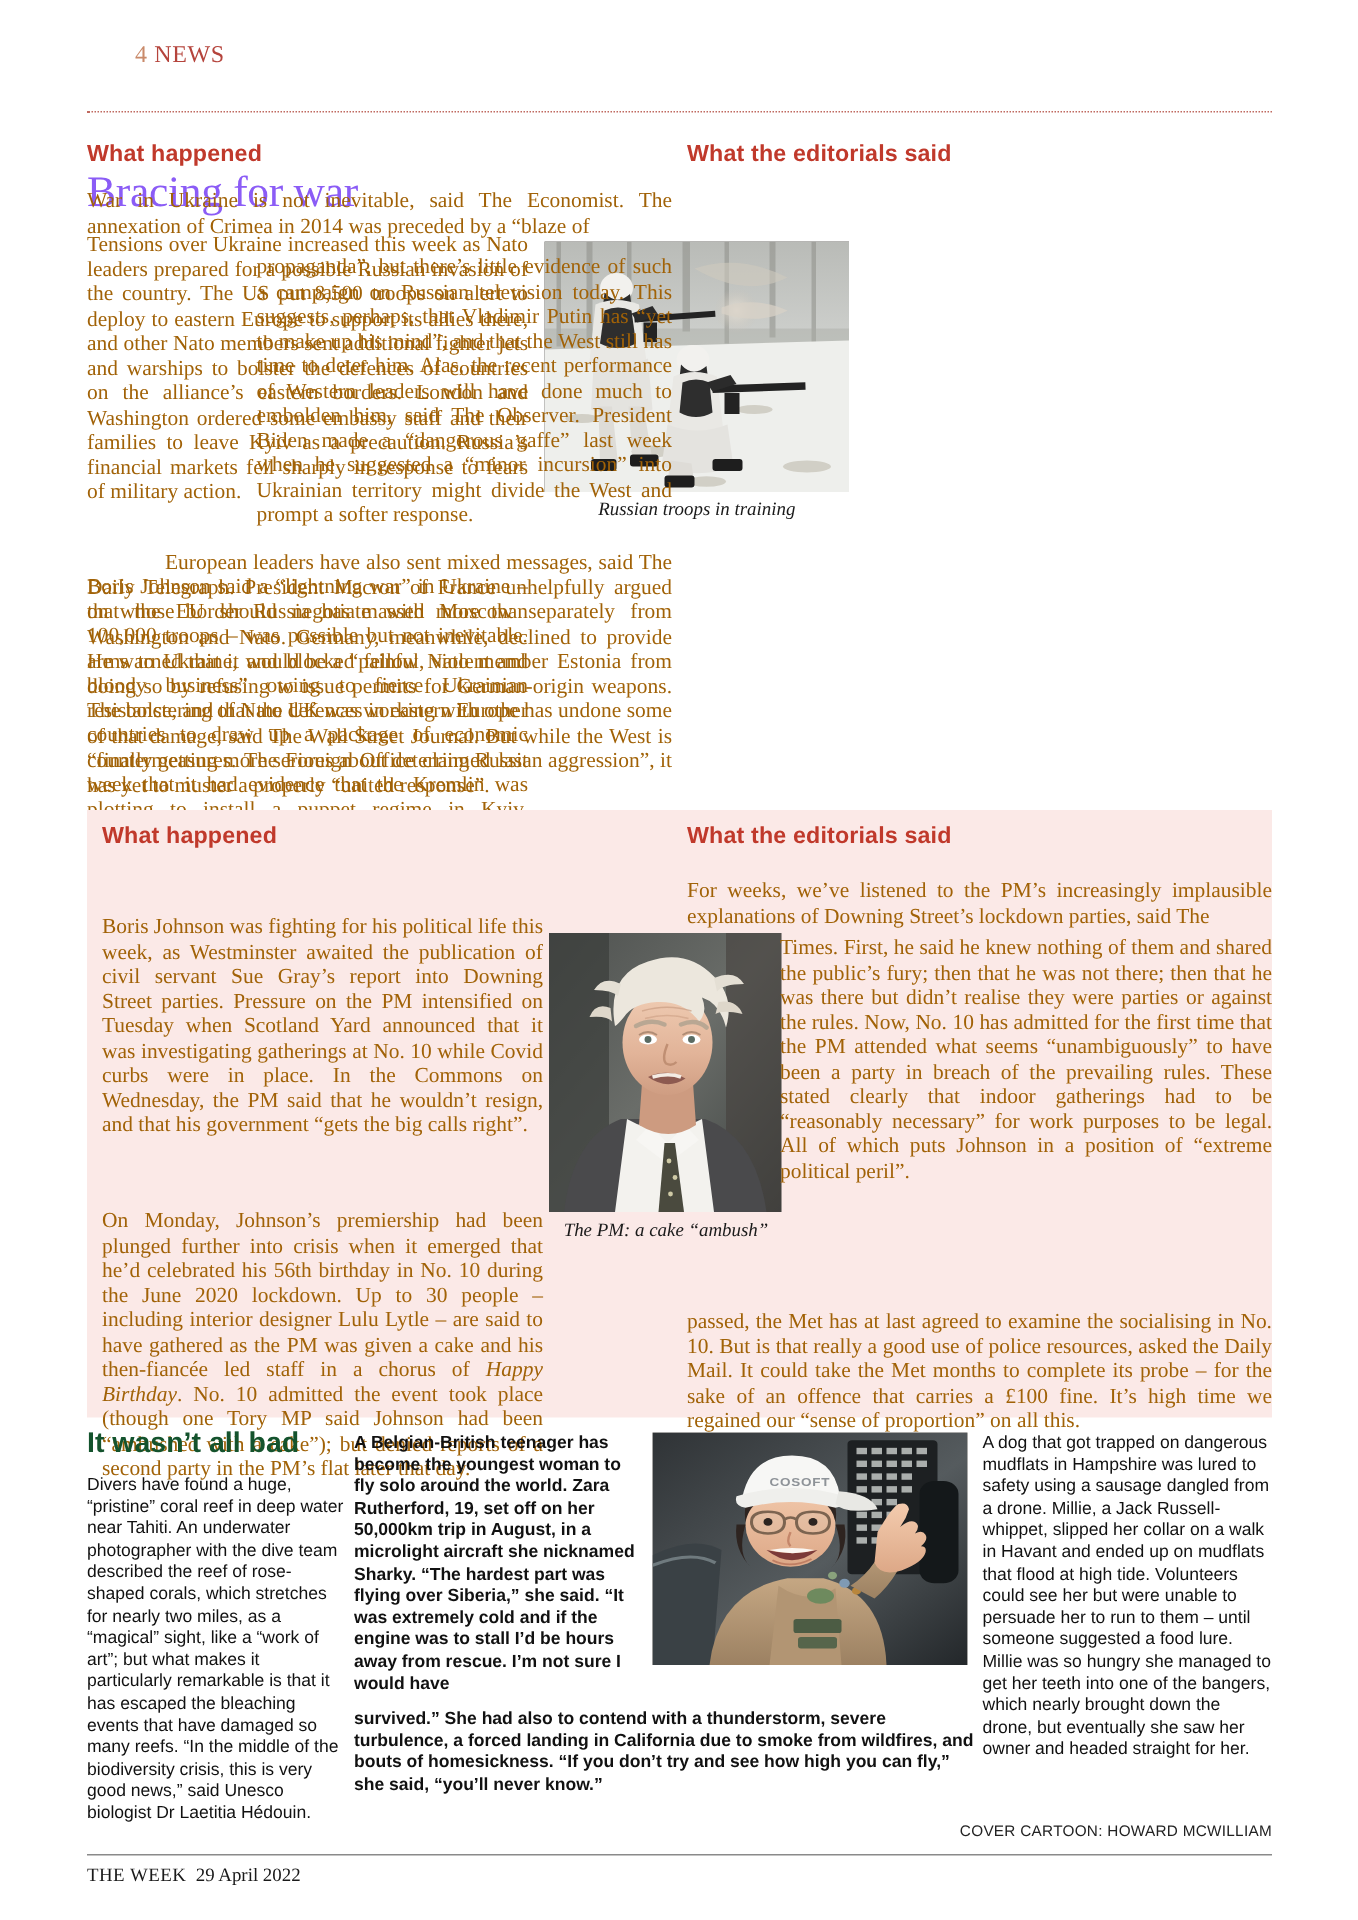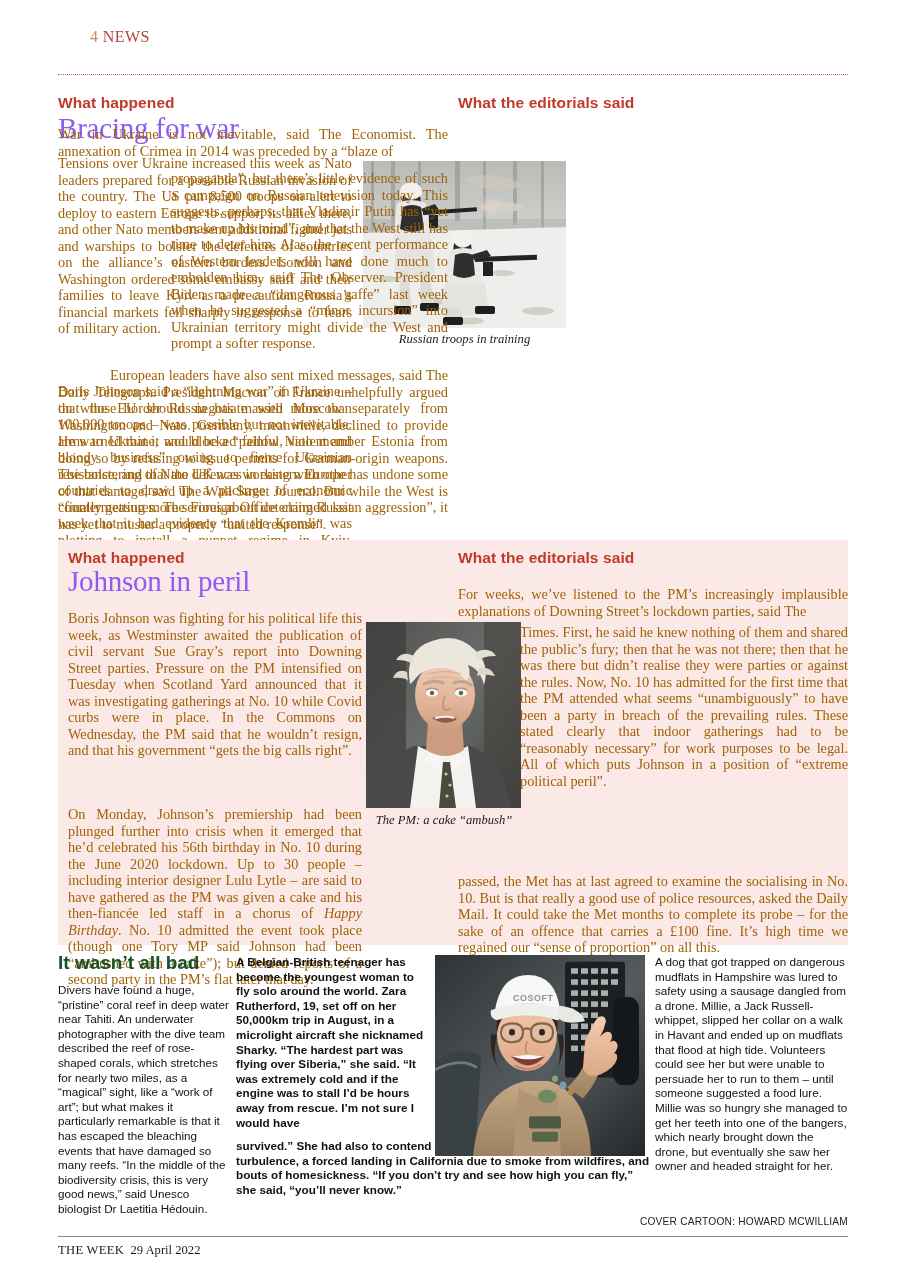--- a/index.html
+++ b/index.html
@@ -185,21 +185,21 @@
   .body-sans-bold { font-weight: bold; }
 
   #good-col1 { position: absolute; left: 0;   top: 30px; width: 172px; }
   #good-col2 { position: absolute; left: 178px; top: 2px; width: 190px; }
   #good-col2-wrap { position: absolute; left: 178px; top: 186px; width: 420px; }
   #good-col3 { position: absolute; left: 597px; top: 2px; width: 193px; }
 
   #good-photo {
     position: absolute;
     left: 377px; top: 2px;
-    width: 210px; height: 201px;
+    width: 210px; height: 155px;
   }
 
   #cover-credit {
     position: absolute;
     left: 570px; top: 1216px;
     width: 278px;
     text-align: right;
     font-family: "Liberation Sans", "DejaVu Sans", sans-serif;
     font-size: 10.2px;
     letter-spacing: 0.2px;
@@ -327,21 +327,20 @@
     </div>
     <p class="body-serif" id="war-right-lead">War in Ukraine is not inevitable, said The Economist. The annexation of Crimea in 2014 was preceded by a “blaze of</p>
     <p class="body-serif" id="war-right-wrap">propaganda”, but there’s little evidence of such a campaign on Russian television today. This suggests, perhaps, that Vladimir Putin has “yet to make up his mind”, and that the West still has time to deter him. Alas, the recent performance of Western leaders will have done much to embolden him, said The Observer. President Biden made a “dangerous gaffe” last week when he suggested a “minor incursion” into Ukrainian territory might divide the West and prompt a softer response.</p>
     <p class="body-serif" id="war-right-p2">European leaders have also sent mixed messages, said The Daily Telegraph. President Macron of France unhelpfully argued that the EU should negotiate with Moscow separately from Washington and Nato. Germany, meanwhile, declined to provide arms to Ukraine, and blocked fellow Nato member Estonia from doing so by refusing to issue permits for German-origin weapons. The bolstering of Nato defences in eastern Europe has undone some of that damage, said The Wall Street Journal. But while the West is “finally getting more serious about deterring Russian aggression”, it has yet to muster a properly “united response”.</p>
   </div>
 
   <div id="sec-johnson-bg" style="background: rgb(251, 233, 231);"></div>
   <div id="sec-johnson">
 
     <div class="kicker" id="joh-kicker" style="color: rgb(192, 57, 43);">What happened</div>
-    <h1 class="headline" id="joh-headline">Johnson in peril</h1>
 
     <p class="body-serif" id="joh-p1">Boris Johnson was fighting for his political life this week, as Westminster awaited the publication of civil servant Sue Gray’s report into Downing Street parties. Pressure on the PM intensified on Tuesday when Scotland Yard announced that it was investigating gatherings at No. 10 while Covid curbs were in place. In the Commons on Wednesday, the PM said that he wouldn’t resign, and that his government “gets the big calls right”.</p>
     <p class="body-serif" id="joh-p2">On Monday, Johnson’s premiership had been plunged further into crisis when it emerged that he’d celebrated his 56th birthday in No. 10 during the June 2020 lockdown. Up to 30 people – including interior designer Lulu Lytle – are said to have gathered as the PM was given a cake and his then-fiancée led staff in a chorus of <span class="ital">Happy Birthday</span>. No. 10 admitted the event took place (though one Tory MP said Johnson had been “ambushed with a cake”); but denied reports of a second party in the PM’s flat later that day.</p>
 
     <div class="photo" id="joh-photo">
       <svg viewBox="0 0 155 186" preserveAspectRatio="none" aria-hidden="true">
         <defs>
           <linearGradient id="bgdark" x1="0" y1="0" x2="1" y2="1">
             <stop offset="0%" stop-color="#4e514f"></stop>
             <stop offset="50%" stop-color="#6a6d69"></stop>

